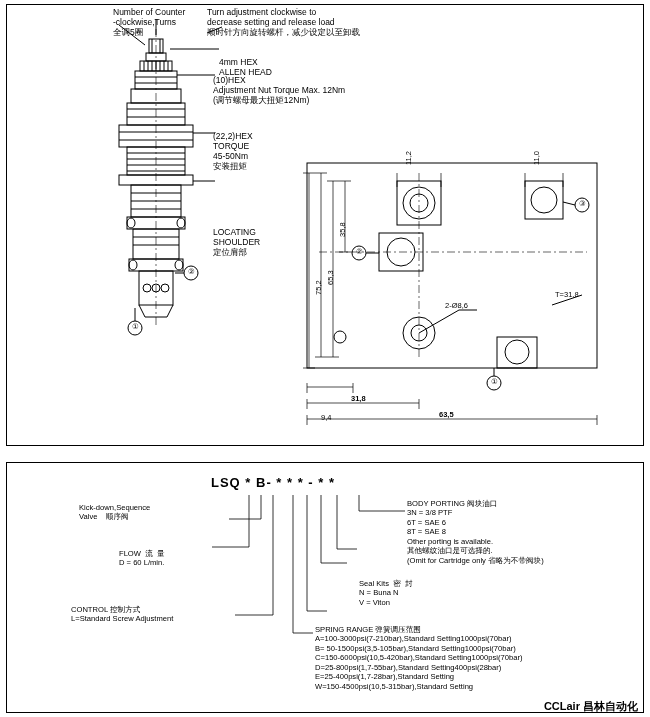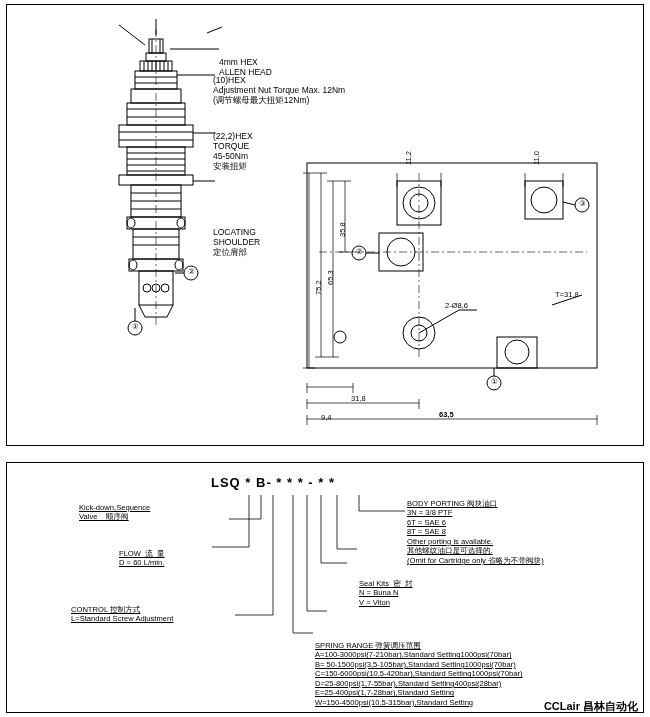--- a/index.html
+++ b/index.html
@@ -10,21 +10,21 @@
   .lbl{position:absolute;font-size:8.5px;line-height:1.18;white-space:pre;}
   .tiny{font-size:7.5px;}
   svg{position:absolute;left:0;top:0;overflow:visible;}
   
   #watermark{position:absolute;left:0;top:0;width:650px;height:717px;pointer-events:none;}
   .wm-red{position:absolute;color:#d21f26;opacity:.85;font-weight:bold;font-family:"Liberation Serif",serif;white-space:nowrap;}
   .wm-logo{position:absolute;color:#4a86d8;opacity:.45;font-weight:bold;font-size:78px;font-family:"Liberation Serif",serif;letter-spacing:-4px;}
   .wm-cn{position:absolute;color:#d21f26;opacity:.55;font-weight:bold;font-size:62px;font-family:"DejaVu Sans",sans-serif;letter-spacing:2px;}
   .footer{position:absolute;right:12px;bottom:3px;font-size:11px;font-weight:bold;color:#000;}
   .code-line{position:absolute;font-size:13px;font-weight:bold;letter-spacing:1px;}
-  .spec{position:absolute;font-size:7.6px;line-height:1.25;white-space:pre;text-decoration:underline;}
+  .spec{position:absolute;font-size:7.6px;line-height:1.25;white-space:pre;}
 </style>
 </head>
 <body>
 
 <div id="watermark">
   <div class="wm-logo" style="left:18px;top:120px;">CC</div>
   <div class="wm-cn" style="left:18px;top:230px;">昌林自动化</div>
   <div class="wm-red" style="left:14px;top:508px;font-size:34px;">TEL:0510-82206871</div>
   <div class="wm-red" style="left:14px;top:588px;font-size:34px;">FAX:0510-82308771</div>
 </div>
@@ -173,20 +173,26 @@
         <line x1="434" y1="168" x2="434" y2="182"></line>
         <line x1="518" y1="168" x2="518" y2="182"></line>
         <line x1="556" y1="168" x2="556" y2="182"></line>
       </g>
 
       <line x1="412" y1="328" x2="452" y2="305"></line>
       <line x1="452" y1="305" x2="470" y2="305"></line>
     </g>
   </svg>
 
+  <div class="lbl" style="left:106px;top:2px;">Number of Counter
+-clockwise,Turns
+全调5圈</div>
+  <div class="lbl" style="left:200px;top:2px;">Turn adjustment clockwise to
+decrease setting and release load
+顺时针方向旋转螺杆，减少设定以至卸载</div>
   <div class="lbl" style="left:212px;top:52px;">4mm HEX
 ALLEN HEAD</div>
   <div class="lbl" style="left:206px;top:70px;">(10)HEX
 Adjustment Nut Torque Max. 12Nm
 (调节螺母最大扭矩12Nm)</div>
   <div class="lbl" style="left:206px;top:126px;">(22,2)HEX
 TORQUE
 45-50Nm
 安装扭矩</div>
   <div class="lbl" style="left:206px;top:174px;margin-top:48px;">LOCATING
@@ -194,21 +200,21 @@
 定位肩部</div>
 
   <div class="lbl tiny" style="left:398px;top:160px;transform:rotate(-90deg);transform-origin:left top;">11,2</div>
   <div class="lbl tiny" style="left:526px;top:160px;transform:rotate(-90deg);transform-origin:left top;">11,0</div>
   <div class="lbl tiny" style="left:332px;top:232px;transform:rotate(-90deg);transform-origin:left top;">35,8</div>
   <div class="lbl tiny" style="left:320px;top:280px;transform:rotate(-90deg);transform-origin:left top;">65,3</div>
   <div class="lbl tiny" style="left:308px;top:290px;transform:rotate(-90deg);transform-origin:left top;">75,2</div>
   <div class="lbl tiny" style="left:438px;top:297px;">2-Ø8,6</div>
   <div class="lbl tiny" style="left:548px;top:286px;">T=31,8</div>
   <div class="lbl tiny" style="left:314px;top:374px;margin-top:35px;">9,4</div>
-  <div class="lbl tiny" style="left:344px;top:390px;">31,8</div>
+  <div class="lbl tiny" style="left:344px;top:390px;font-weight:bold;">31,8</div>
   <div class="lbl tiny" style="left:432px;top:406px;font-weight:bold;">63,5</div>
 
   <div class="lbl tiny" style="left:181px;top:263px;">②</div>
   <div class="lbl tiny" style="left:125px;top:318px;">①</div>
   <div class="lbl tiny" style="left:349px;top:243px;">②</div>
   <div class="lbl tiny" style="left:572px;top:195px;">③</div>
   <div class="lbl tiny" style="left:484px;top:373px;">①</div>
 </div>
 
 <div class="panel" id="panel-bottom">
@@ -248,21 +254,21 @@
   <div class="spec" style="left:400px;top:36px;">BODY PORTING 阀块油口
 3N = 3/8 PTF
 6T = SAE 6
 8T = SAE 8
 Other porting is available.
 其他螺纹油口是可选择的.
 (Omit for Cartridge only 省略为不带阀块)</div>
   <div class="spec" style="left:352px;top:116px;">Seal Kits  密  封
 N = Buna N
 V = Viton</div>
-  <div class="spec" style="left:308px;top:162px;margin-top:16px;">SPRING RANGE 弹簧调压范围
+  <div class="spec" style="left:308px;top:162px;">SPRING RANGE 弹簧调压范围
 A=100-3000psi(7-210bar),Standard Setting1000psi(70bar)
 B= 50-1500psi(3,5-105bar),Standard Setting1000psi(70bar)
 C=150-6000psi(10,5-420bar),Standard Setting1000psi(70bar)
 D=25-800psi(1,7-55bar),Standard Setting400psi(28bar)
 E=25-400psi(1,7-28bar),Standard Setting
 W=150-4500psi(10,5-315bar),Standard Setting</div>
 </div>
 
 <div class="footer">CCLair  昌林自动化</div>
 

